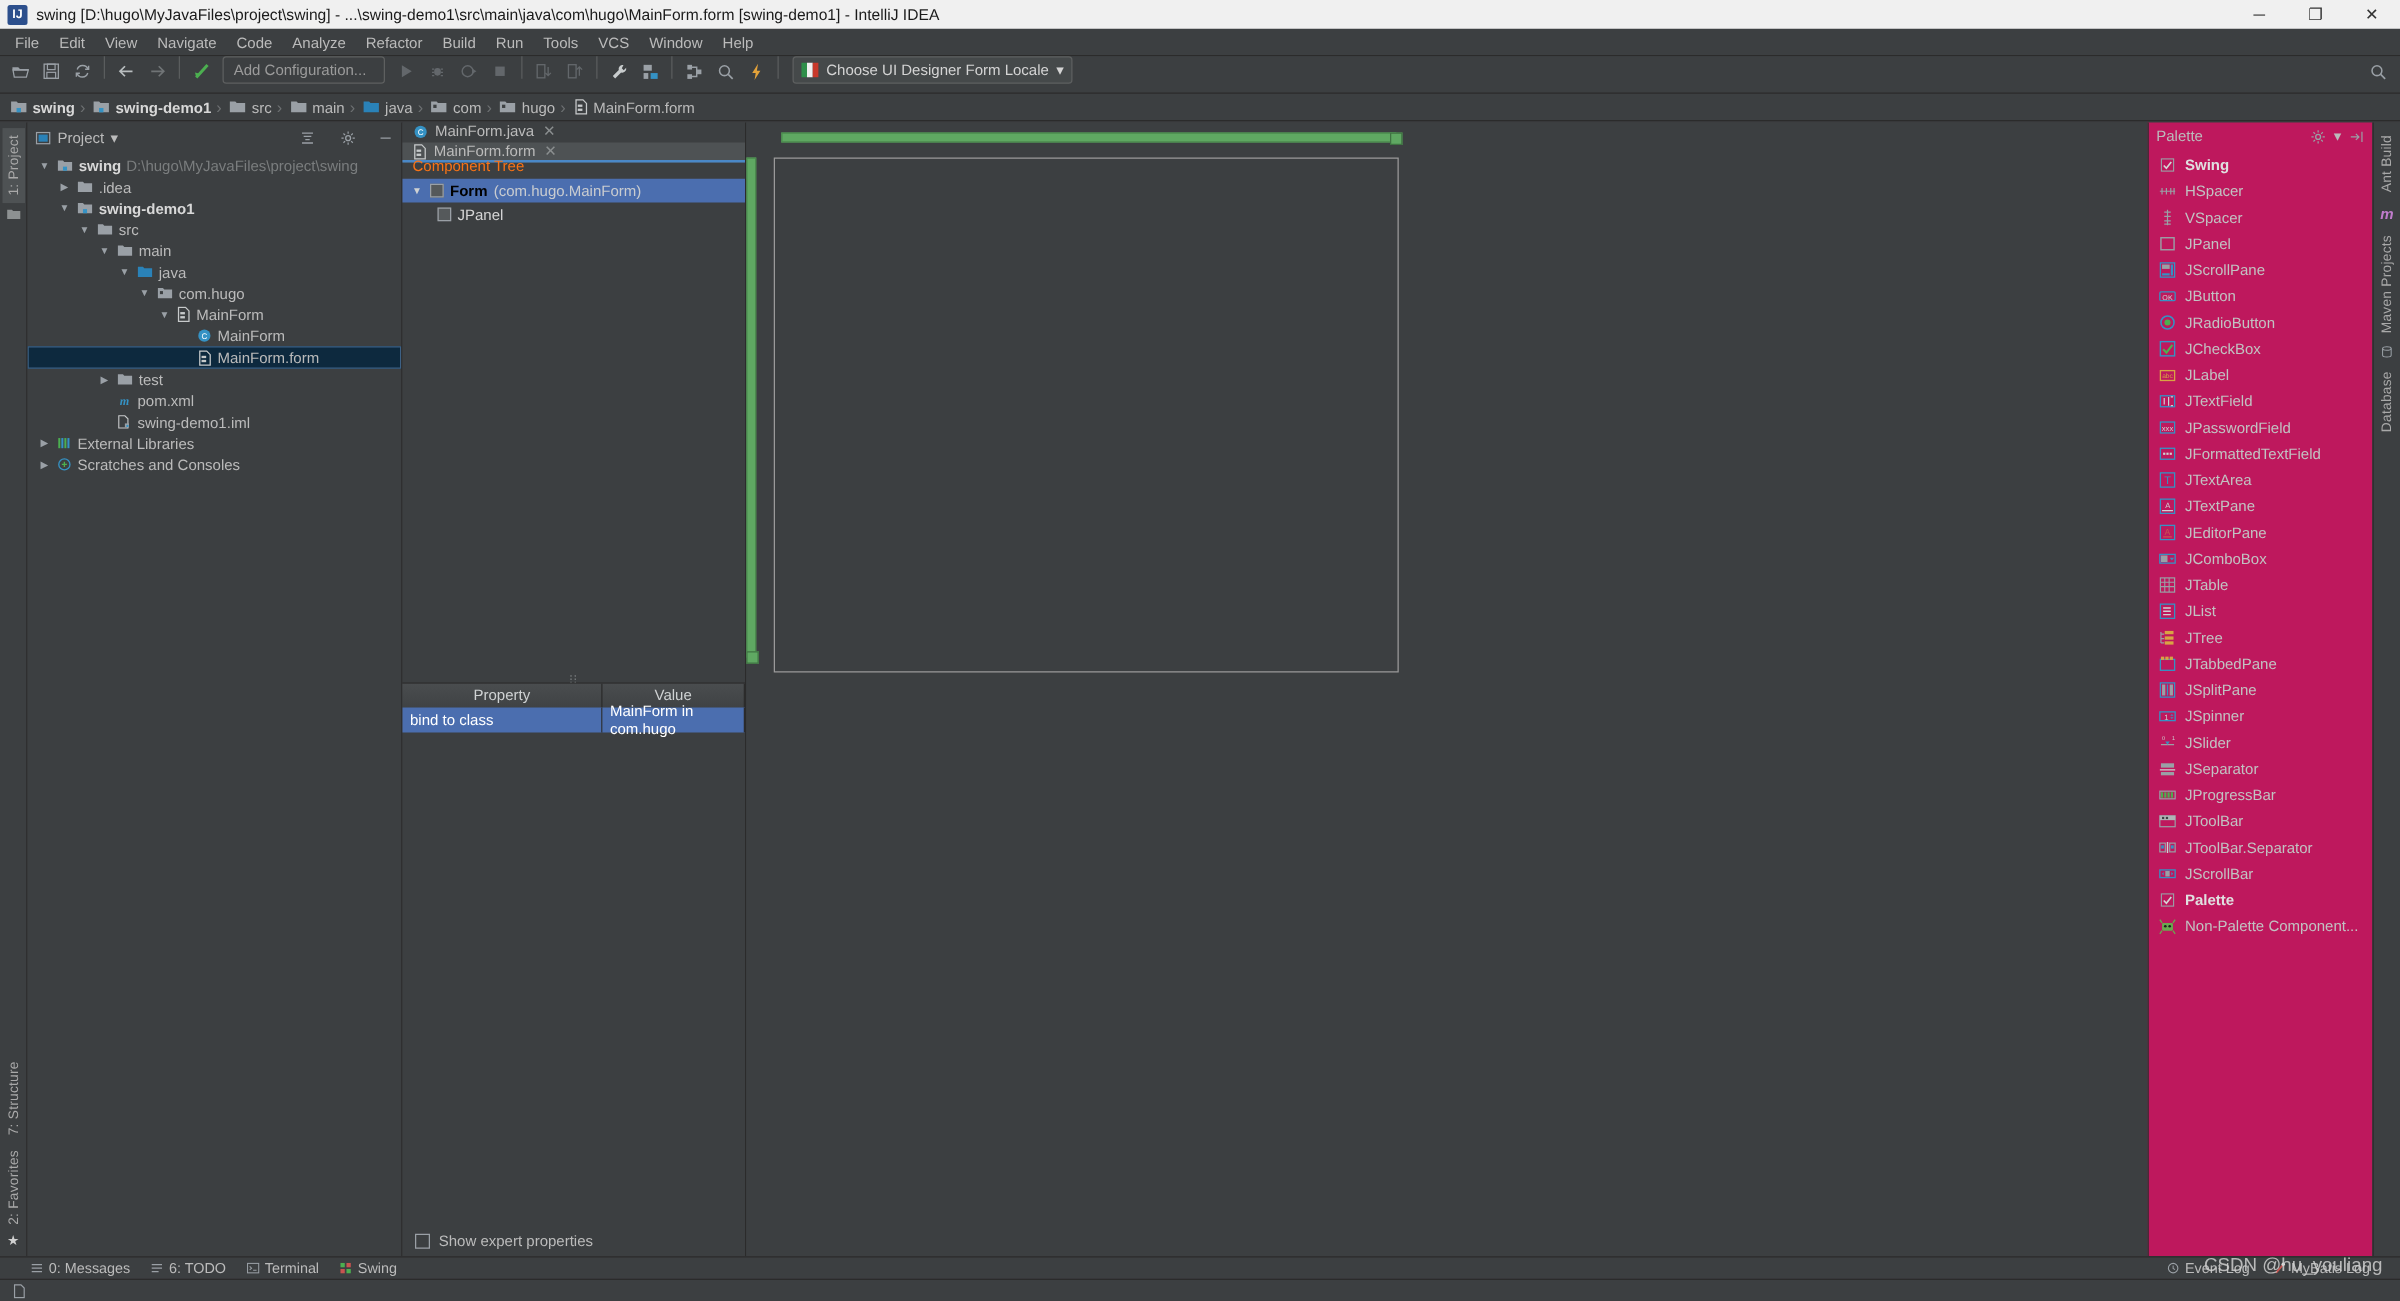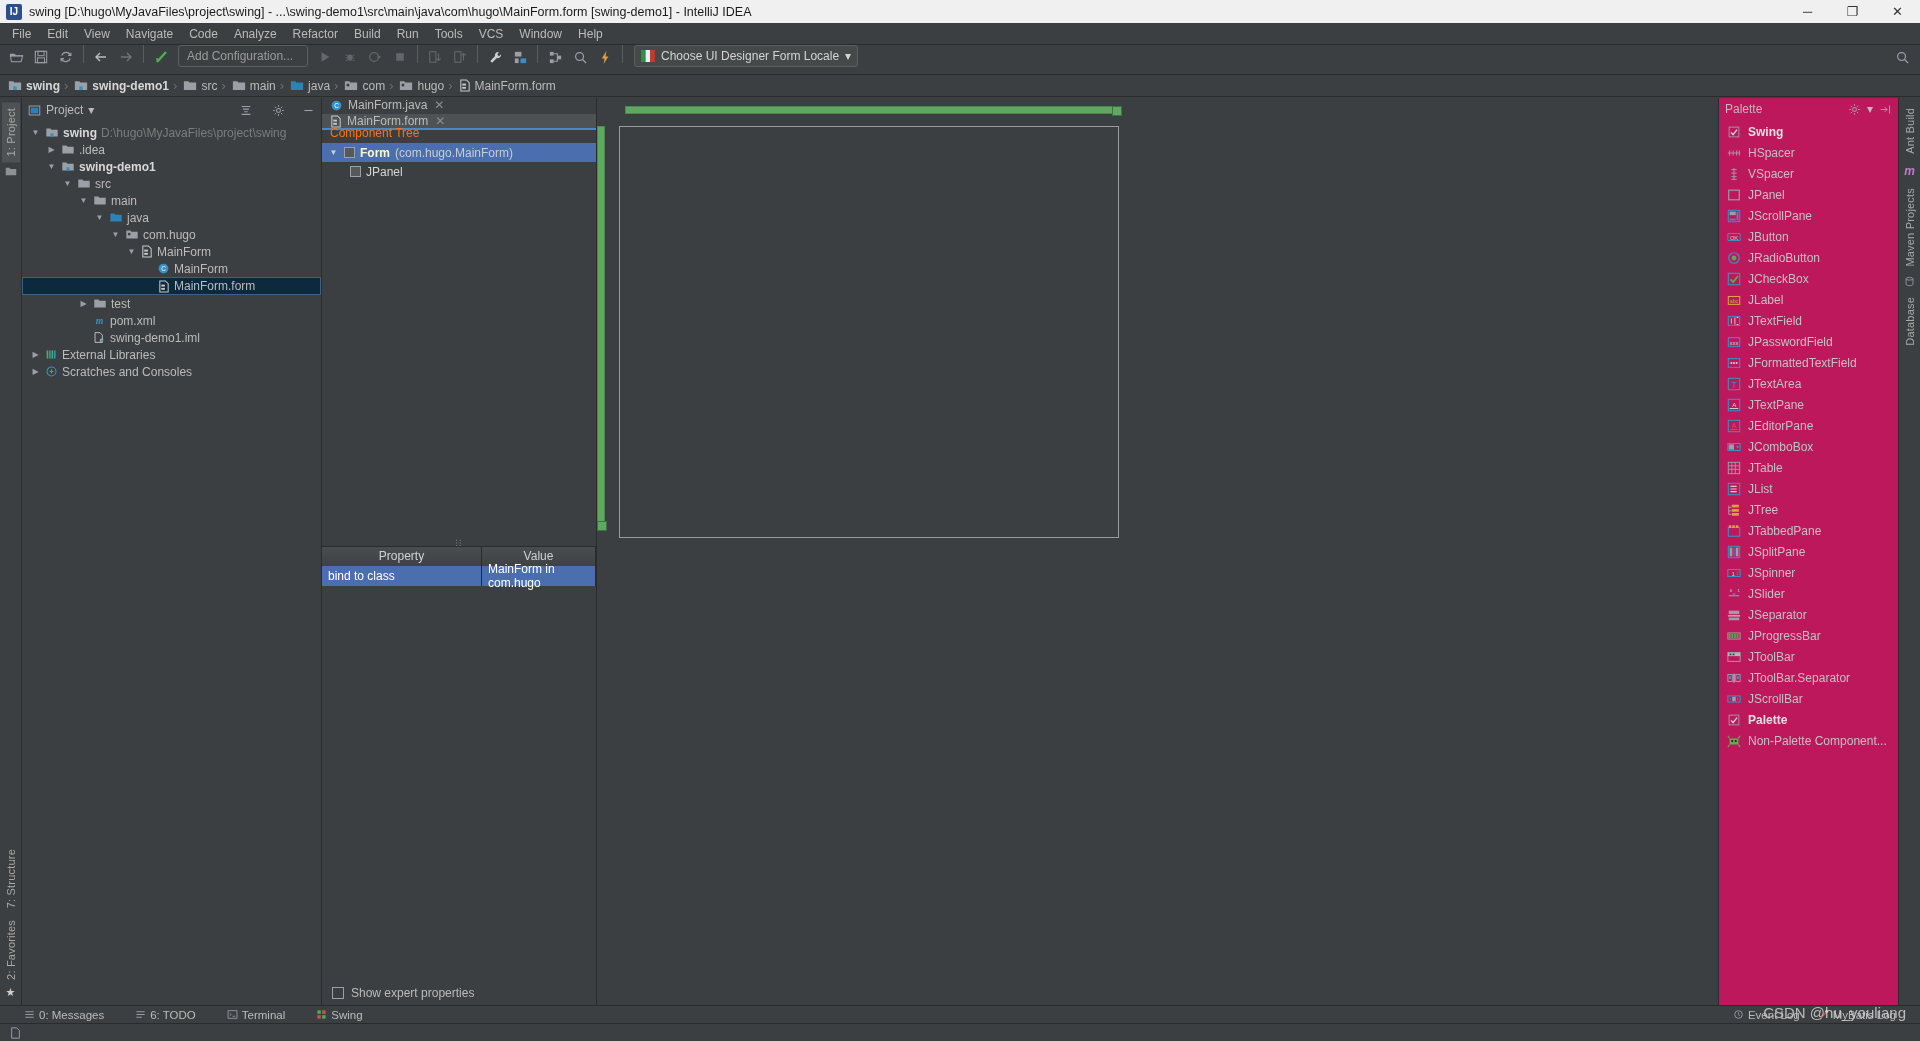--- a/index.html
+++ b/index.html
@@ -127,21 +127,21 @@
     font-size: 12px; color: #bbbbbb; border-bottom: 2px solid transparent;
   }
   .etab.active { background: #4e5254; border-bottom: 2px solid #4a88c7; }
   .etab .x { color: #8b8f90; font-size: 12px; margin-left: 2px; }
   .ct-header { height: 20px; display: flex; align-items: center; padding: 0 8px; font-size: 12px; color: #f97316; }
   .ct-body { flex: 1; }
   .ct-row { height: 19px; display: flex; align-items: center; gap: 5px; padding-left: 6px; font-size: 12px; }
   .ct-row.sel { background: #4b6eaf; }
   .ct-row .arrow { width: 11px; text-align: center; font-size: 8px; color: #cfd2d3; }
   .ct-row .box { width: 11px; height: 11px; border: 1px solid #9aa0a6; background: #55595b; }
-  .ct-row .nm { color: #fef9c3; font-weight: bold; }
+  .ct-row .nm { color: #000000; font-weight: bold; }
   .ct-row .ty { color: #c9ccd0; }
   .ct-row.plain .nm { font-weight: normal; color: #d6d6d6; }
 
   
   .splitter-dots { height: 7px; display: flex; align-items: center; justify-content: center; color: #7e8283; font-size: 9px; letter-spacing: 1px; }
   .prop-table { border-top: 1px solid #2b2b2b; }
   .prop-head { display: flex; height: 19px; background: linear-gradient(#4a4d4f,#3f4244); font-size: 12px; }
   .prop-head > div { display: flex; align-items: center; justify-content: center; color: #cfd2d3; border-right: 1px solid #2b2b2b; }
   .prop-row { display: flex; height: 20px; font-size: 12px; }
   .prop-row > div { display: flex; align-items: center; padding: 0 6px; border-right: 1px solid #2b2b2b; }
@@ -178,21 +178,21 @@
   .pal-head .grow { flex: 1; }
   .pal-list { flex: 1; padding-top: 1px; }
   .pal-row { height: 21px; display: flex; align-items: center; gap: 7px; padding-left: 8px; font-size: 12px; color: #c2c2c2; white-space: nowrap; }
   .pal-row.group { font-weight: bold; color: #e0e0e0; }
   .pal-ico { width: 14px; height: 14px; display: flex; align-items: center; justify-content: center; flex: 0 0 14px; }
 
   
   #bottombar {
     position: absolute; left: 0; right: 0; bottom: 18px; height: 18px;
     background: #3c3f41; border-top: 1px solid #2b2b2b;
-    display: flex; align-items: center; padding-left: 24px; gap: 31px; font-size: 11.5px;
+    display: flex; align-items: center; padding-left: 24px; gap: 16px; font-size: 11.5px;
   }
   #bottombar .bb-item { display: flex; align-items: center; gap: 4px; color: #bbbbbb; }
   #bottombar .right { margin-left: auto; display: flex; gap: 18px; padding-right: 24px; }
   #statusbar {
     position: absolute; left: 0; right: 0; bottom: 0; height: 18px;
     background: #3c3f41; border-top: 1px solid #2b2b2b;
     display: flex; align-items: center; padding: 0 10px; font-size: 11.5px; color: #a8a8a8;
   }
   #watermark {
     position: absolute; right: 14px; bottom: 20px; font-size: 15px; color: #cfcfcf; opacity: .85;

